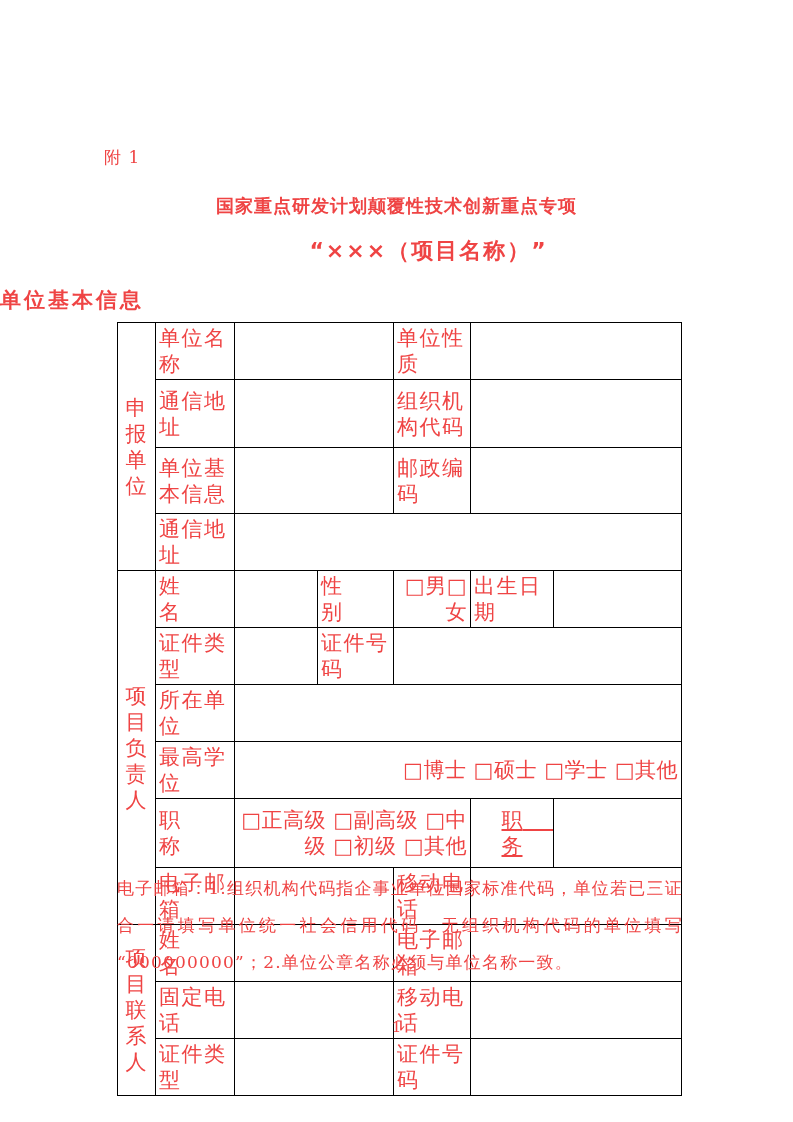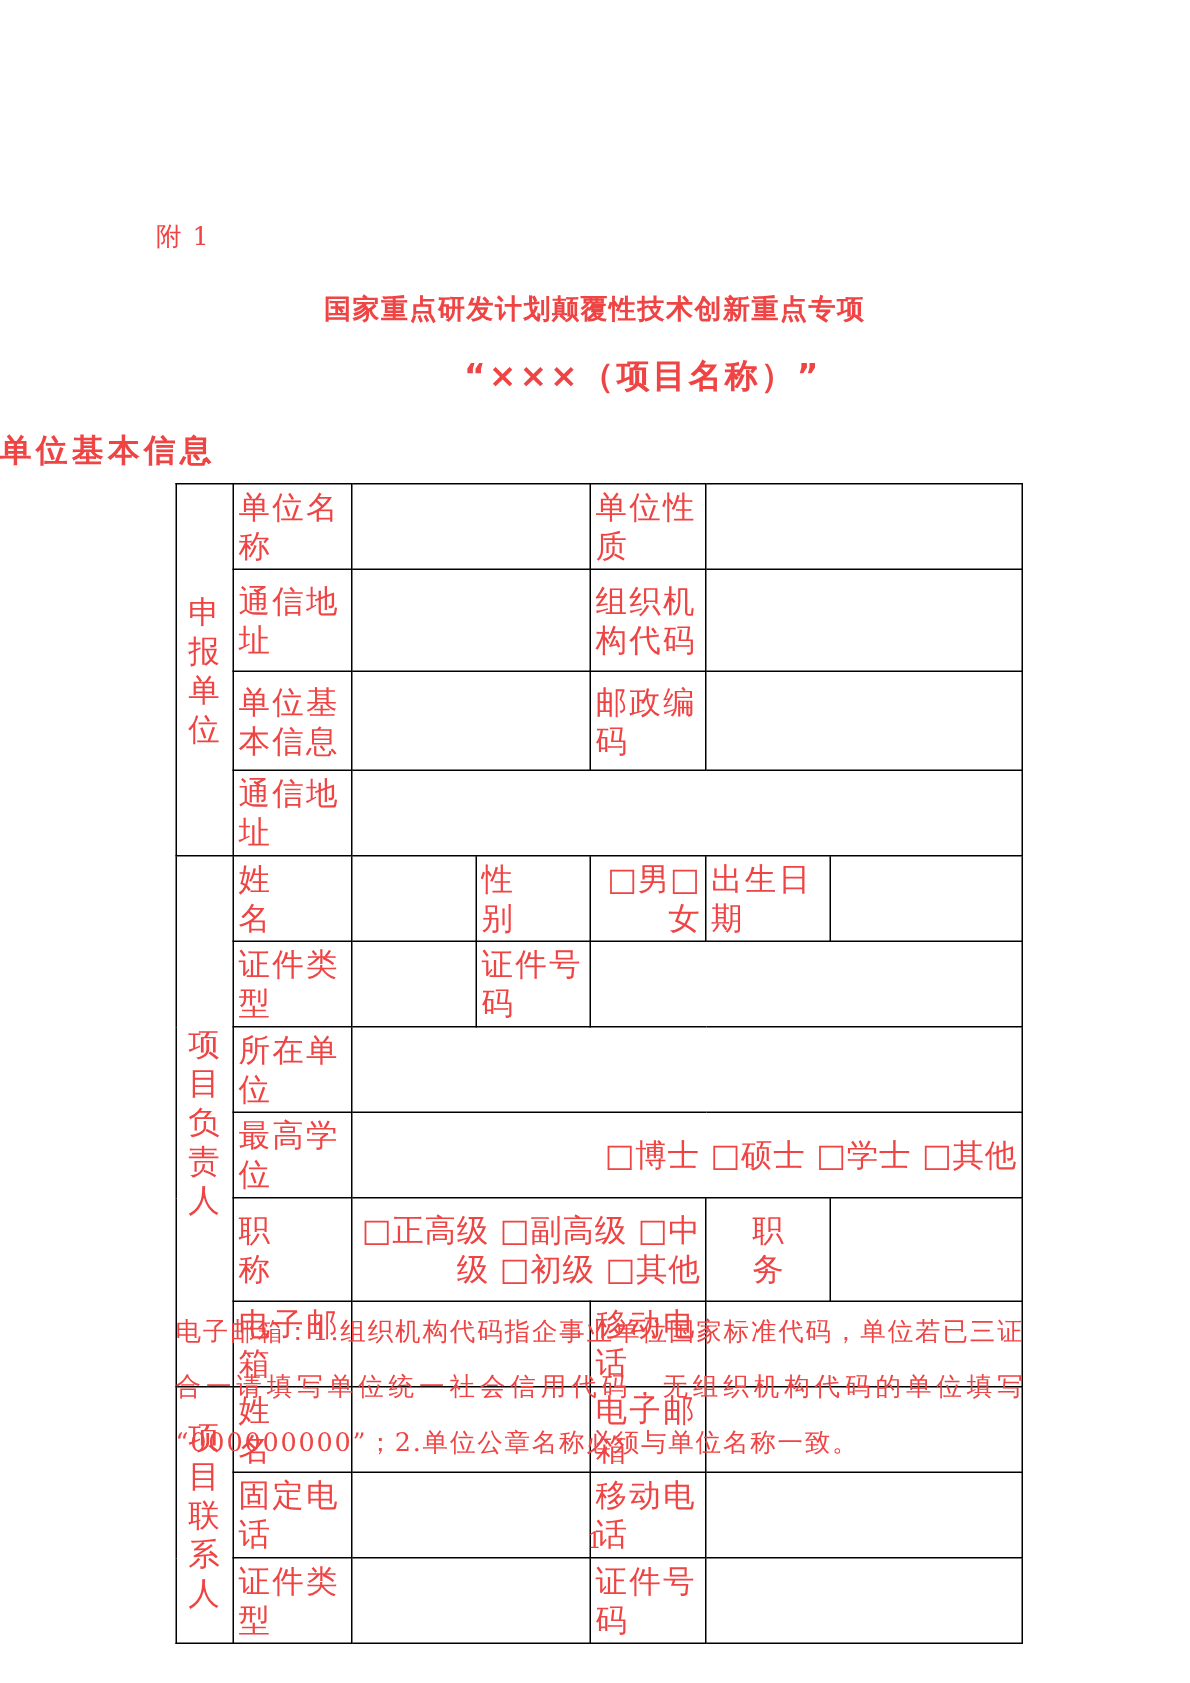--- a/index.html
+++ b/index.html
@@ -65,21 +65,21 @@
     text-align:left;
     letter-spacing:1.5px;
   }
   td.chk {
     text-align:right;
     letter-spacing:0.5px;
     font-size:15.5px;
   }
   td.chk-deg { padding-right:70px; }
   td.chk-pro { padding:2px 8px; line-height:30px; }
-  td.pos { text-align:center; }
+  td.pos { text-align:center;text-decoration:underline; }
   
   tr.r1{height:38px} tr.r2{height:68px} tr.r3{height:66px} tr.r4{height:34px}
   tr.r5{height:37px} tr.r6{height:35px} tr.r7{height:34px} tr.r8{height:34px}
   tr.r9{height:69px} tr.r10{height:34px} tr.r11{height:35px} tr.r12{height:35px}
   tr.r13{height:35px}
   .notes {
     position:absolute; left:117px; top:870px; width:566px;
     font-size:17px; letter-spacing:1.2px; line-height:37px;
     text-align:justify;
     margin:0;

